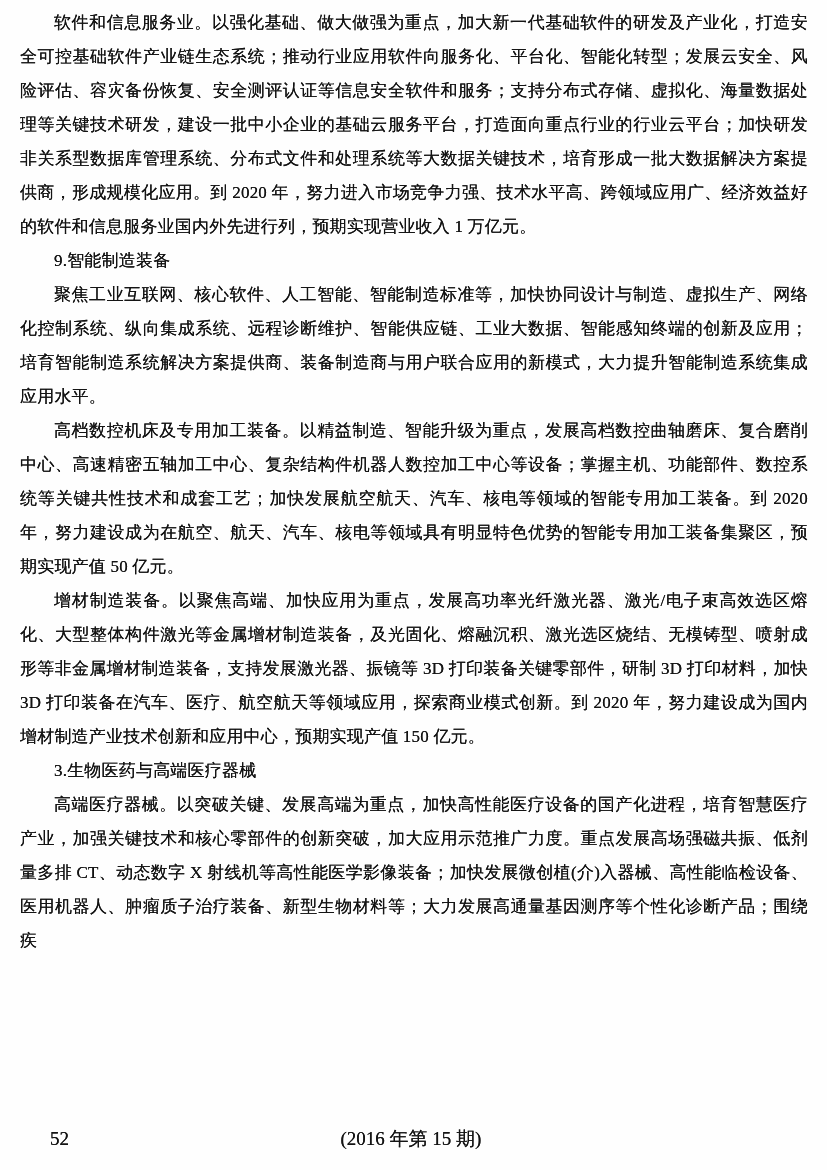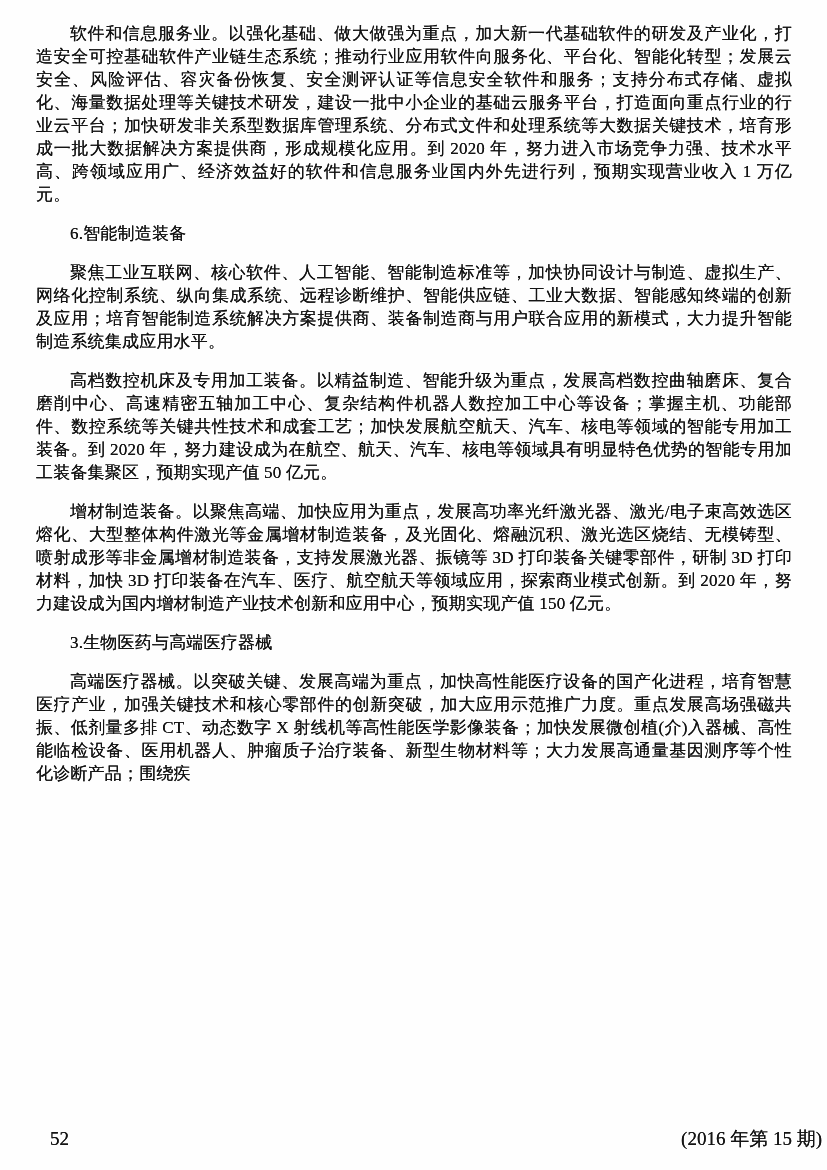--- a/index.html
+++ b/index.html
@@ -17,23 +17,23 @@
     font-family: "Liberation Serif", "DejaVu Serif", serif;
     color: #141414;
   }
   .text-block {
     position: absolute;
     top: 6px;
     left: 20px;
     right: 19px;
   }
   .text-block p {
-    margin: 16px;
+    margin: 0;
     font-size: 17px;
-    line-height: 23px;
+    line-height: 34px;
     text-align: justify;
     text-justify: inter-ideograph;
     letter-spacing: 0.2px;
     
     text-shadow: 0 0 0.6px currentColor;
   }
   .text-block p.body,
   .text-block p.heading {
     text-indent: 2em;
   }
@@ -50,30 +50,30 @@
   .footer .page-number {
     position: absolute;
     left: 50px;
     top: 0;
   }
   .footer .issue-label {
     position: absolute;
     left: 0;
     right: 5px;
     top: 0;
-    text-align: right;
+    text-align: center;
   }
 </style>
 </head>
 <body>
 
 <div class="page">
   <div class="text-block">
     <p class="body">软件和信息服务业。以强化基础、做大做强为重点，加大新一代基础软件的研发及产业化，打造安全可控基础软件产业链生态系统；推动行业应用软件向服务化、平台化、智能化转型；发展云安全、风险评估、容灾备份恢复、安全测评认证等信息安全软件和服务；支持分布式存储、虚拟化、海量数据处理等关键技术研发，建设一批中小企业的基础云服务平台，打造面向重点行业的行业云平台；加快研发非关系型数据库管理系统、分布式文件和处理系统等大数据关键技术，培育形成一批大数据解决方案提供商，形成规模化应用。到 2020 年，努力进入市场竞争力强、技术水平高、跨领域应用广、经济效益好的软件和信息服务业国内外先进行列，预期实现营业收入 1 万亿元。</p>
-    <p class="heading">6.智能制造装备</p>
+    <p class="heading">9.智能制造装备</p>
     <p class="body">聚焦工业互联网、核心软件、人工智能、智能制造标准等，加快协同设计与制造、虚拟生产、网络化控制系统、纵向集成系统、远程诊断维护、智能供应链、工业大数据、智能感知终端的创新及应用；培育智能制造系统解决方案提供商、装备制造商与用户联合应用的新模式，大力提升智能制造系统集成应用水平。</p>
     <p class="body">高档数控机床及专用加工装备。以精益制造、智能升级为重点，发展高档数控曲轴磨床、复合磨削中心、高速精密五轴加工中心、复杂结构件机器人数控加工中心等设备；掌握主机、功能部件、数控系统等关键共性技术和成套工艺；加快发展航空航天、汽车、核电等领域的智能专用加工装备。到 2020 年，努力建设成为在航空、航天、汽车、核电等领域具有明显特色优势的智能专用加工装备集聚区，预期实现产值 50 亿元。</p>
     <p class="body">增材制造装备。以聚焦高端、加快应用为重点，发展高功率光纤激光器、激光/电子束高效选区熔化、大型整体构件激光等金属增材制造装备，及光固化、熔融沉积、激光选区烧结、无模铸型、喷射成形等非金属增材制造装备，支持发展激光器、振镜等 3D 打印装备关键零部件，研制 3D 打印材料，加快 3D 打印装备在汽车、医疗、航空航天等领域应用，探索商业模式创新。到 2020 年，努力建设成为国内增材制造产业技术创新和应用中心，预期实现产值 150 亿元。</p>
     <p class="heading">3.生物医药与高端医疗器械</p>
     <p class="body">高端医疗器械。以突破关键、发展高端为重点，加快高性能医疗设备的国产化进程，培育智慧医疗产业，加强关键技术和核心零部件的创新突破，加大应用示范推广力度。重点发展高场强磁共振、低剂量多排 CT、动态数字 X 射线机等高性能医学影像装备；加快发展微创植(介)入器械、高性能临检设备、医用机器人、肿瘤质子治疗装备、新型生物材料等；大力发展高通量基因测序等个性化诊断产品；围绕疾</p>
   </div>
 
   <div class="footer">
     <span class="page-number">52</span>
     <span class="issue-label">(2016 年第 15 期)</span>

